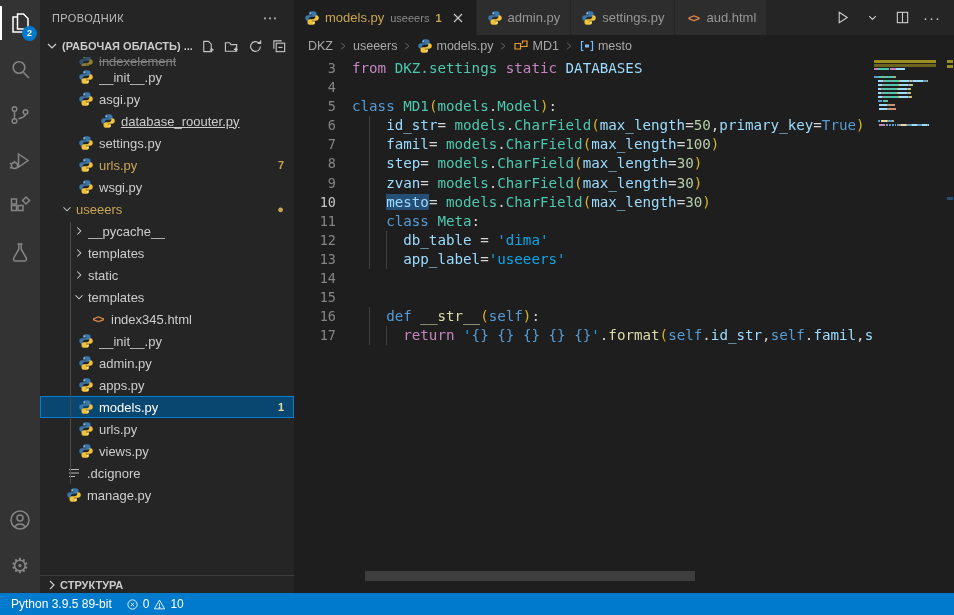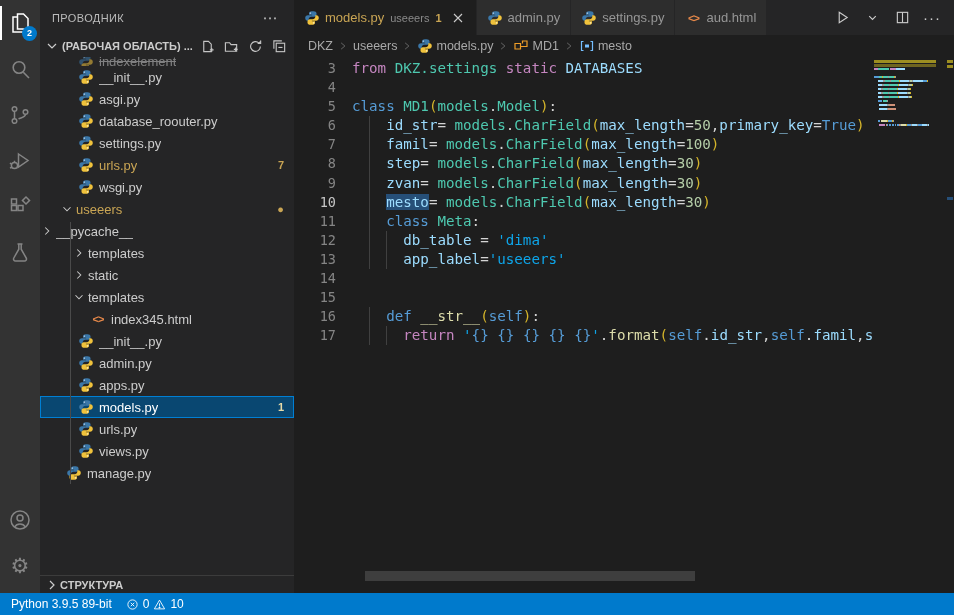--- a/index.html
+++ b/index.html
@@ -237,21 +237,21 @@
             <svg viewBox="0 0 16 16" width="16" height="16">
               <path fill="#3B77A8" d="M7.9 1.2c-1.7 0-2.9.8-2.9 2.1v1.5h3.1v.5H3.9C2.4 5.3 1.2 6.4 1.2 8s1 2.7 2.4 2.7h1.1V9.2c0-1.4 1.2-2.5 2.6-2.5h3c1.2 0 2.2-1 2.2-2.2V3.3c0-1.2-1.2-2.1-2.9-2.1z"></path>
               <path fill="#F0C23C" d="M8.1 14.8c1.7 0 2.9-.8 2.9-2.1v-1.5H7.9v-.5h4.2c1.5 0 2.7-1.1 2.7-2.7s-1-2.7-2.4-2.7h-1.1v1.5c0 1.4-1.2 2.5-2.6 2.5h-3c-1.2 0-2.2 1-2.2 2.2v1.2c0 1.2 1.2 2.1 2.9 2.1z"></path>
               <circle cx="6.3" cy="3.1" r=".6" fill="#fff"></circle>
               <circle cx="9.7" cy="12.9" r=".6" fill="#fff"></circle>
             </svg>
           </span>
           <span class="tlabel">asgi.py</span>
           <span class="tspacer"></span>
         </div>
-        <div class="trow" style="padding-left: 38px;">
+        <div class="trow" style="padding-left: 60px; text-decoration: underline;">
           <span class="ticon">
             <svg viewBox="0 0 16 16" width="16" height="16">
               <path fill="#3B77A8" d="M7.9 1.2c-1.7 0-2.9.8-2.9 2.1v1.5h3.1v.5H3.9C2.4 5.3 1.2 6.4 1.2 8s1 2.7 2.4 2.7h1.1V9.2c0-1.4 1.2-2.5 2.6-2.5h3c1.2 0 2.2-1 2.2-2.2V3.3c0-1.2-1.2-2.1-2.9-2.1z"></path>
               <path fill="#F0C23C" d="M8.1 14.8c1.7 0 2.9-.8 2.9-2.1v-1.5H7.9v-.5h4.2c1.5 0 2.7-1.1 2.7-2.7s-1-2.7-2.4-2.7h-1.1v1.5c0 1.4-1.2 2.5-2.6 2.5h-3c-1.2 0-2.2 1-2.2 2.2v1.2c0 1.2 1.2 2.1 2.9 2.1z"></path>
               <circle cx="6.3" cy="3.1" r=".6" fill="#fff"></circle>
               <circle cx="9.7" cy="12.9" r=".6" fill="#fff"></circle>
             </svg>
           </span>
           <span class="tlabel">database_roouter.py</span>
           <span class="tspacer"></span>
@@ -296,50 +296,50 @@
         <div class="trow warn" style="padding-left: 20px;">
           <span class="tchev">
             <svg viewBox="0 0 16 16" width="16" height="16" fill="none" stroke="currentColor" stroke-width="1.2">
               <path stroke="#CCCCCC" d="M4 6l4 4 4-4"></path>
             </svg>
           </span>
           <span class="tlabel">useeers</span>
           <span class="tspacer"></span>
           <span class="tbadge dotbadge">●</span>
         </div>
-        <div class="trow" style="">
-          <span class="tchev">
-            <svg viewBox="0 0 16 16" width="16" height="16" fill="none" stroke="currentColor" stroke-width="1.2">
-              <path stroke="#CCCCCC" d="M6 4l4 4-4 4"></path>
-            </svg>
-          </span>
-          <span class="tlabel">__pycache__</span>
-          <span class="tspacer"></span>
-        </div>
         <div class="trow" style="padding-left: 32px;">
           <span class="tchev">
             <svg viewBox="0 0 16 16" width="16" height="16" fill="none" stroke="currentColor" stroke-width="1.2">
               <path stroke="#CCCCCC" d="M6 4l4 4-4 4"></path>
             </svg>
           </span>
-          <span class="tlabel">templates</span>
+          <span class="tlabel">__pycache__</span>
           <span class="tspacer"></span>
         </div>
         <div class="trow" style="padding-left: 32px;">
           <span class="tchev">
             <svg viewBox="0 0 16 16" width="16" height="16" fill="none" stroke="currentColor" stroke-width="1.2">
               <path stroke="#CCCCCC" d="M6 4l4 4-4 4"></path>
             </svg>
           </span>
-          <span class="tlabel">static</span>
+          <span class="tlabel">templates</span>
           <span class="tspacer"></span>
         </div>
         <div class="trow" style="padding-left: 32px;">
           <span class="tchev">
             <svg viewBox="0 0 16 16" width="16" height="16" fill="none" stroke="currentColor" stroke-width="1.2">
+              <path stroke="#CCCCCC" d="M6 4l4 4-4 4"></path>
+            </svg>
+          </span>
+          <span class="tlabel">static</span>
+          <span class="tspacer"></span>
+        </div>
+        <div class="trow" style="padding-left: 32px;">
+          <span class="tchev">
+            <svg viewBox="0 0 16 16" width="16" height="16" fill="none" stroke="currentColor" stroke-width="1.2">
               <path stroke="#CCCCCC" d="M4 6l4 4 4-4"></path>
             </svg>
           </span>
           <span class="tlabel">templates</span>
           <span class="tspacer"></span>
         </div>
         <div class="trow" style="padding-left: 50px;">
           <span class="ticon">
             <span style="color:#E8894A;font-size:11px;font-weight:bold;letter-spacing:-1px">&lt;&gt;</span>
           </span>
@@ -410,20 +410,31 @@
         <div class="trow" style="padding-left: 38px;">
           <span class="ticon">
             <svg viewBox="0 0 16 16" width="16" height="16">
               <path fill="#3B77A8" d="M7.9 1.2c-1.7 0-2.9.8-2.9 2.1v1.5h3.1v.5H3.9C2.4 5.3 1.2 6.4 1.2 8s1 2.7 2.4 2.7h1.1V9.2c0-1.4 1.2-2.5 2.6-2.5h3c1.2 0 2.2-1 2.2-2.2V3.3c0-1.2-1.2-2.1-2.9-2.1z"></path>
               <path fill="#F0C23C" d="M8.1 14.8c1.7 0 2.9-.8 2.9-2.1v-1.5H7.9v-.5h4.2c1.5 0 2.7-1.1 2.7-2.7s-1-2.7-2.4-2.7h-1.1v1.5c0 1.4-1.2 2.5-2.6 2.5h-3c-1.2 0-2.2 1-2.2 2.2v1.2c0 1.2 1.2 2.1 2.9 2.1z"></path>
               <circle cx="6.3" cy="3.1" r=".6" fill="#fff"></circle>
               <circle cx="9.7" cy="12.9" r=".6" fill="#fff"></circle>
             </svg>
           </span>
           <span class="tlabel">views.py</span>
+          <span class="tspacer"></span>
+        </div>
+        <div class="trow" style="padding-left: 26px;">
+          <span class="ticon">
+            <svg viewBox="0 0 16 16" width="16" height="16" fill="none" stroke="currentColor" stroke-width="1.2">
+              <g stroke="#B8B8B8">
+                <path d="M3 4.5h10M3 8h10M3 11.5h6"></path>
+              </g>
+            </svg>
+          </span>
+          <span class="tlabel">.dcignore</span>
           <span class="tspacer"></span>
         </div>
         <div class="trow" style="padding-left: 26px;">
           <span class="ticon">
             <svg viewBox="0 0 16 16" width="16" height="16">
               <path fill="#3B77A8" d="M7.9 1.2c-1.7 0-2.9.8-2.9 2.1v1.5h3.1v.5H3.9C2.4 5.3 1.2 6.4 1.2 8s1 2.7 2.4 2.7h1.1V9.2c0-1.4 1.2-2.5 2.6-2.5h3c1.2 0 2.2-1 2.2-2.2V3.3c0-1.2-1.2-2.1-2.9-2.1z"></path>
               <path fill="#F0C23C" d="M8.1 14.8c1.7 0 2.9-.8 2.9-2.1v-1.5H7.9v-.5h4.2c1.5 0 2.7-1.1 2.7-2.7s-1-2.7-2.4-2.7h-1.1v1.5c0 1.4-1.2 2.5-2.6 2.5h-3c-1.2 0-2.2 1-2.2 2.2v1.2c0 1.2 1.2 2.1 2.9 2.1z"></path>
               <circle cx="6.3" cy="3.1" r=".6" fill="#fff"></circle>
               <circle cx="9.7" cy="12.9" r=".6" fill="#fff"></circle>
             </svg>

